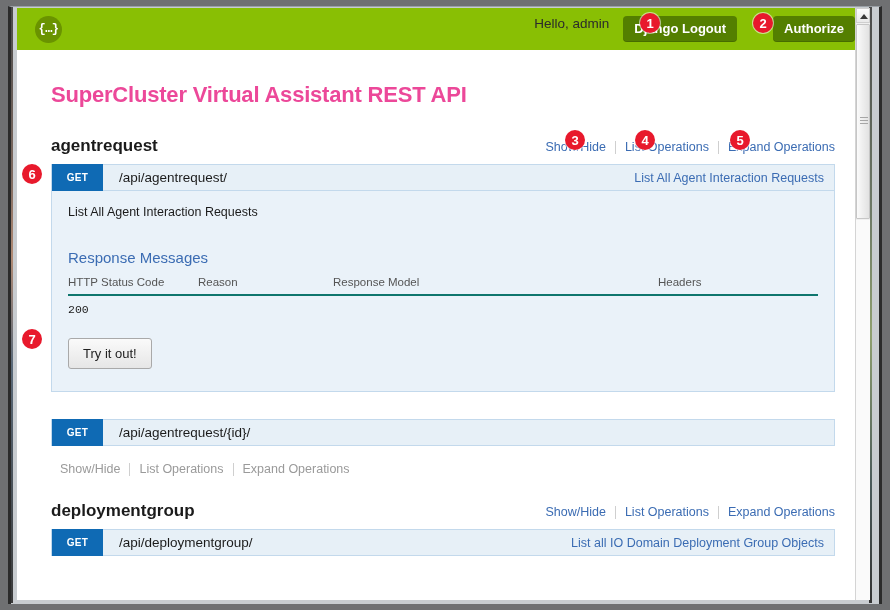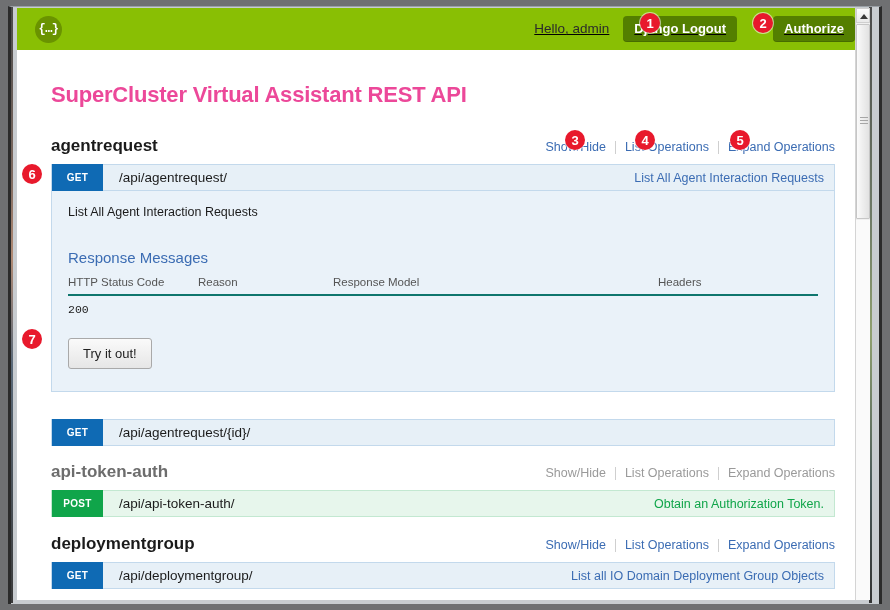--- a/index.html
+++ b/index.html
@@ -110,21 +110,21 @@
   }
   #logo-text {
     color: #ffffff;
     font-size: 24px;
     font-weight: bold;
     margin-left: 10px;
     letter-spacing: -0.3px;
   }
   #header-right {
     margin-left: auto;
-    display: flex; align-items: center; text-decoration: underline;
+    display: flex; align-items: flex-start;
   }
   #greeting {
     color: #2b2b2b;
     font-size: 13.5px;
     margin-right: 14px;
   }
   .hdr-btn {
     background: #547f00;
     color: #ffffff;
     font-size: 13px;
@@ -373,34 +373,26 @@
         <div class="endpoint" style="margin-top:27px;">
           <div class="ep-head get">
             <div class="method get">GET</div>
             <div class="ep-path">/api/agentrequest/{id}/</div>
           </div>
         </div>
       </div>
 
       <div class="resource" style="margin-top:16px;">
         <div class="resource-head">
-          <div class="resource-name muted">api-token-auth</div>
           <div class="resource-options muted">
             <span class="lnk">Show/Hide</span>
             <span class="sep"></span>
             <span class="lnk">List Operations</span>
             <span class="sep"></span>
             <span class="lnk">Expand Operations</span>
-          </div>
-        </div>
-        <div class="endpoint">
-          <div class="ep-head post">
-            <div class="method post">POST</div>
-            <div class="ep-path">/api/api-token-auth/</div>
-            <div class="ep-desc post">Obtain an Authorization Token.</div>
           </div>
         </div>
       </div>
 
       <div class="resource" style="margin-top:17px;">
         <div class="resource-head">
           <div class="resource-name">deploymentgroup</div>
           <div class="resource-options">
             <span class="lnk">Show/Hide</span>
             <span class="sep"></span>

